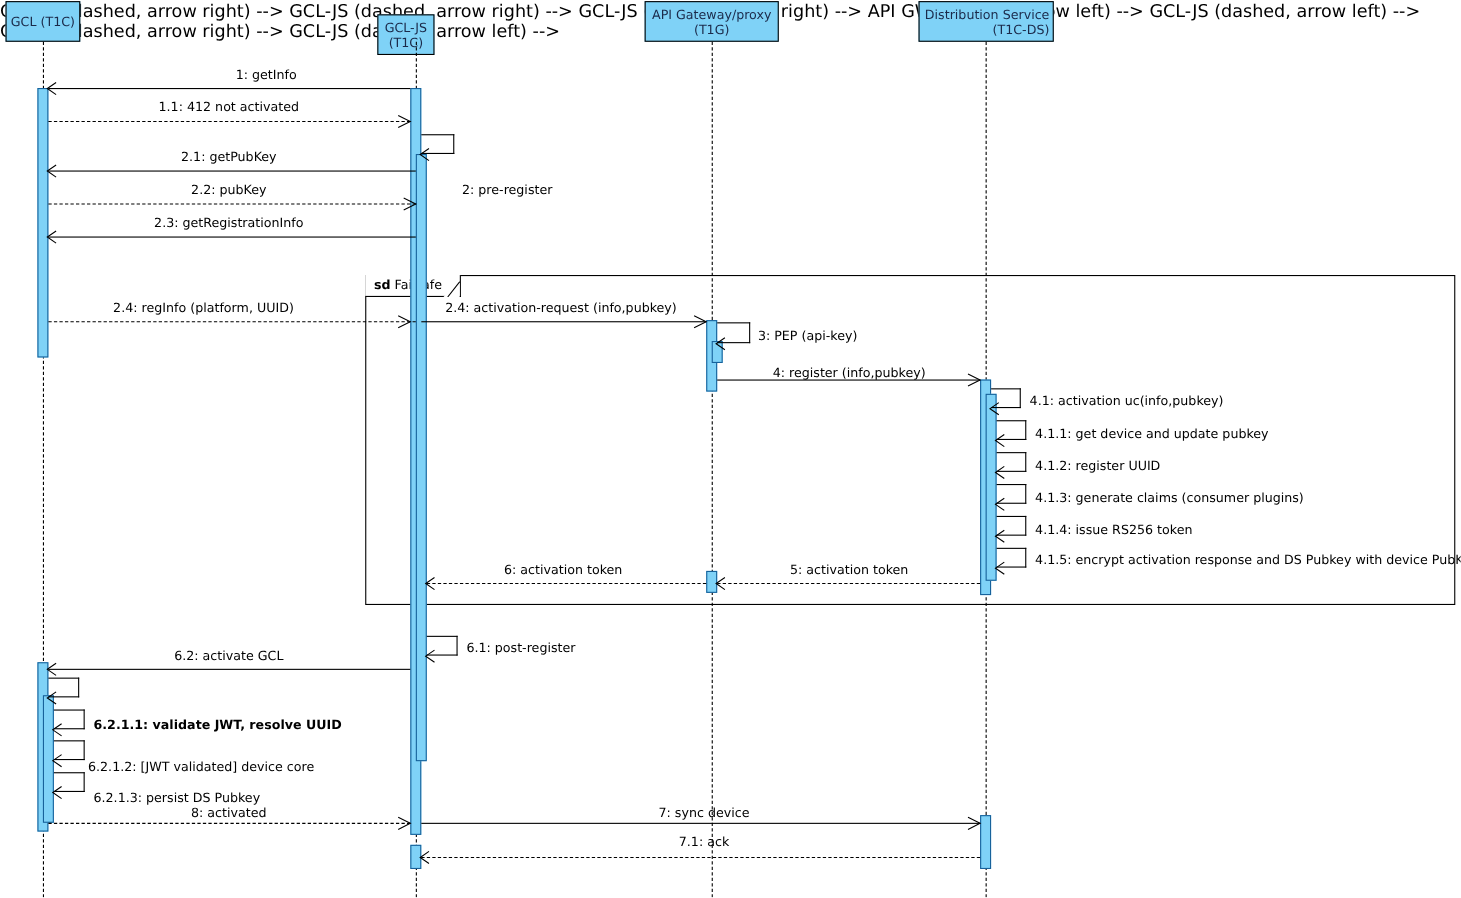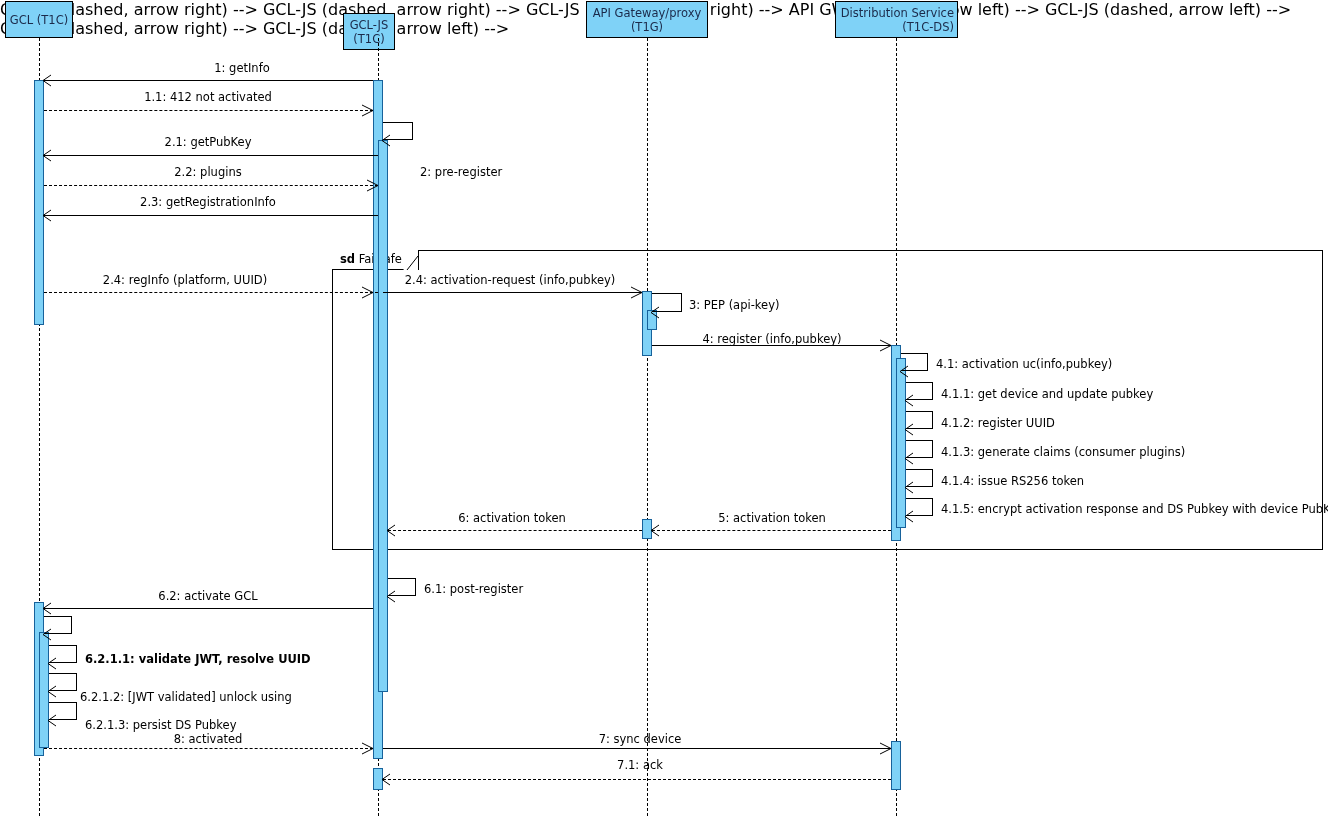--- a/index.html
+++ b/index.html
@@ -220,21 +220,21 @@
   </div>
   <div class="msglabel center" style="left:208px; top:136px;">2.1: getPubKey</div>
 
    GCL-JS (dashed, arrow right) --&gt;
   <div class="msg dashed" style="left:44px; top:185px; width:334px;"></div>
   <div class="arrowhead" style="left:366px; top:179px;">
     <svg width="14" height="14" viewBox="0 0 14 14">
         <path d="M1,1 L12,6.5 L1,12" fill="none" stroke="#000" stroke-width="1"></path>
       </svg>
   </div>
-  <div class="msglabel center" style="left:208px; top:166px;">2.2: plugins</div>
+  <div class="msglabel center" style="left:208px; top:166px;">2.2: pubKey</div>
 
   
   <div class="msg" style="left:44px; top:215px; width:334px;"></div>
   <div class="arrowhead" style="left:38px; top:209px;">
     <svg width="14" height="14" viewBox="0 0 14 14">
         <path d="M13,1 L5,6.5 L13,12" fill="none" stroke="#000" stroke-width="1"></path>
       </svg>
   </div>
   <div class="msglabel center" style="left:208px; top:196px;">2.3: getRegistrationInfo</div>
 
@@ -381,21 +381,21 @@
   </div>
   <div class="msglabel" style="left:85px; top:653px;font-weight:bold;">6.2.1.1: validate JWT, resolve UUID</div>
 
   
   <div class="selfmsg" style="left:49px; top:673px; width:28px; height:18px;"></div>
   <div class="arrowhead" style="left:43px; top:685px;">
     <svg width="14" height="14" viewBox="0 0 14 14">
         <path d="M13,1 L5,6.5 L13,12" fill="none" stroke="#000" stroke-width="1"></path>
       </svg>
   </div>
-  <div class="msglabel" style="left:80px; top:691px;">6.2.1.2: [JWT validated] unlock using</div>
+  <div class="msglabel" style="left:80px; top:691px;">6.2.1.2: [JWT validated] device core</div>
 
   
   <div class="selfmsg" style="left:49px; top:702px; width:28px; height:18px;"></div>
   <div class="arrowhead" style="left:43px; top:714px;">
     <svg width="14" height="14" viewBox="0 0 14 14">
         <path d="M13,1 L5,6.5 L13,12" fill="none" stroke="#000" stroke-width="1"></path>
       </svg>
   </div>
   <div class="msglabel" style="left:85px; top:719px;">6.2.1.3: persist DS Pubkey</div>
 

